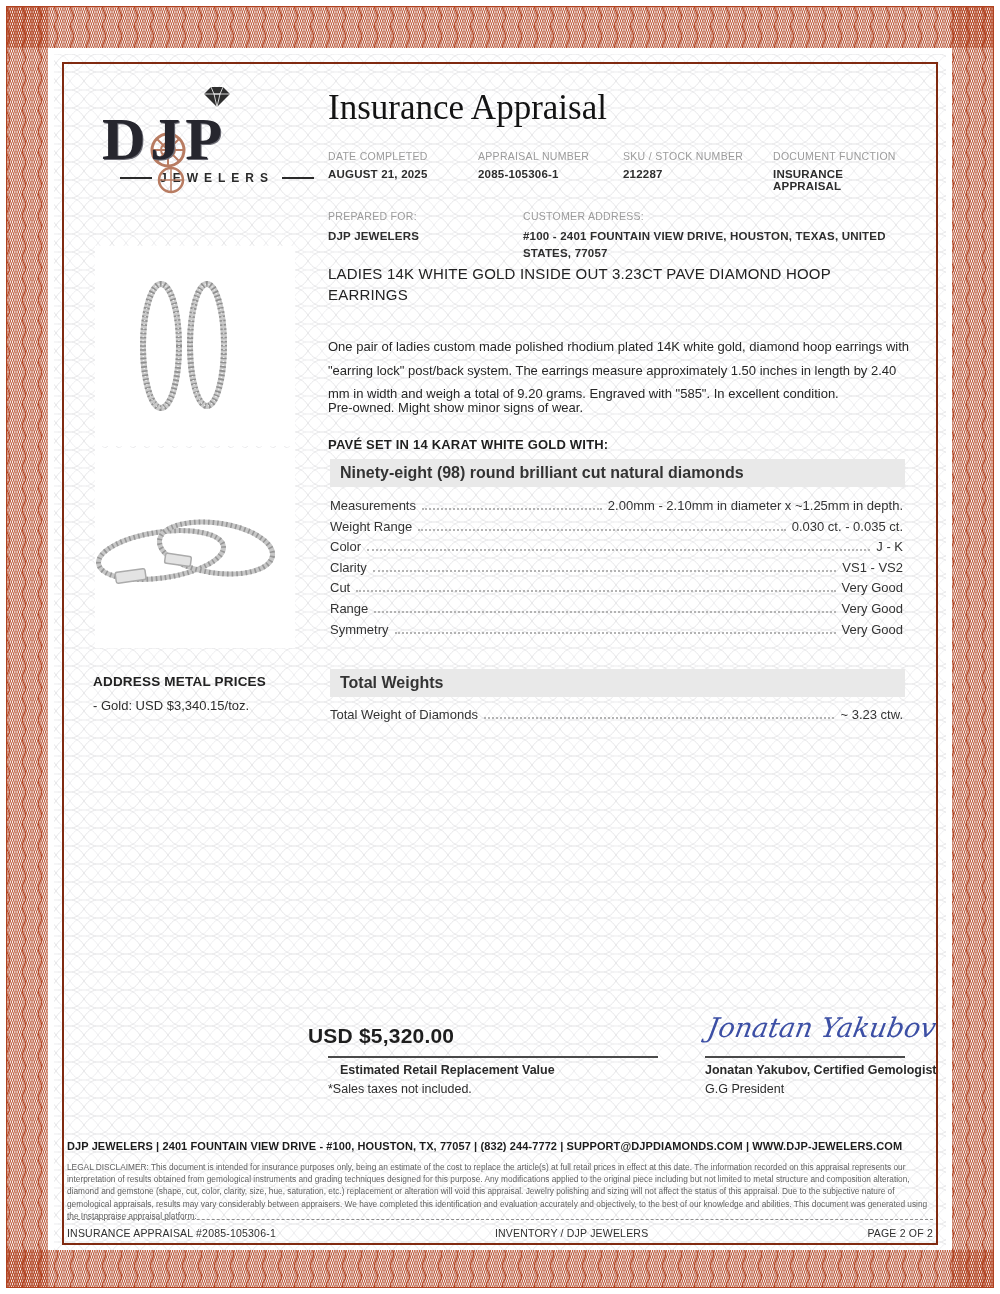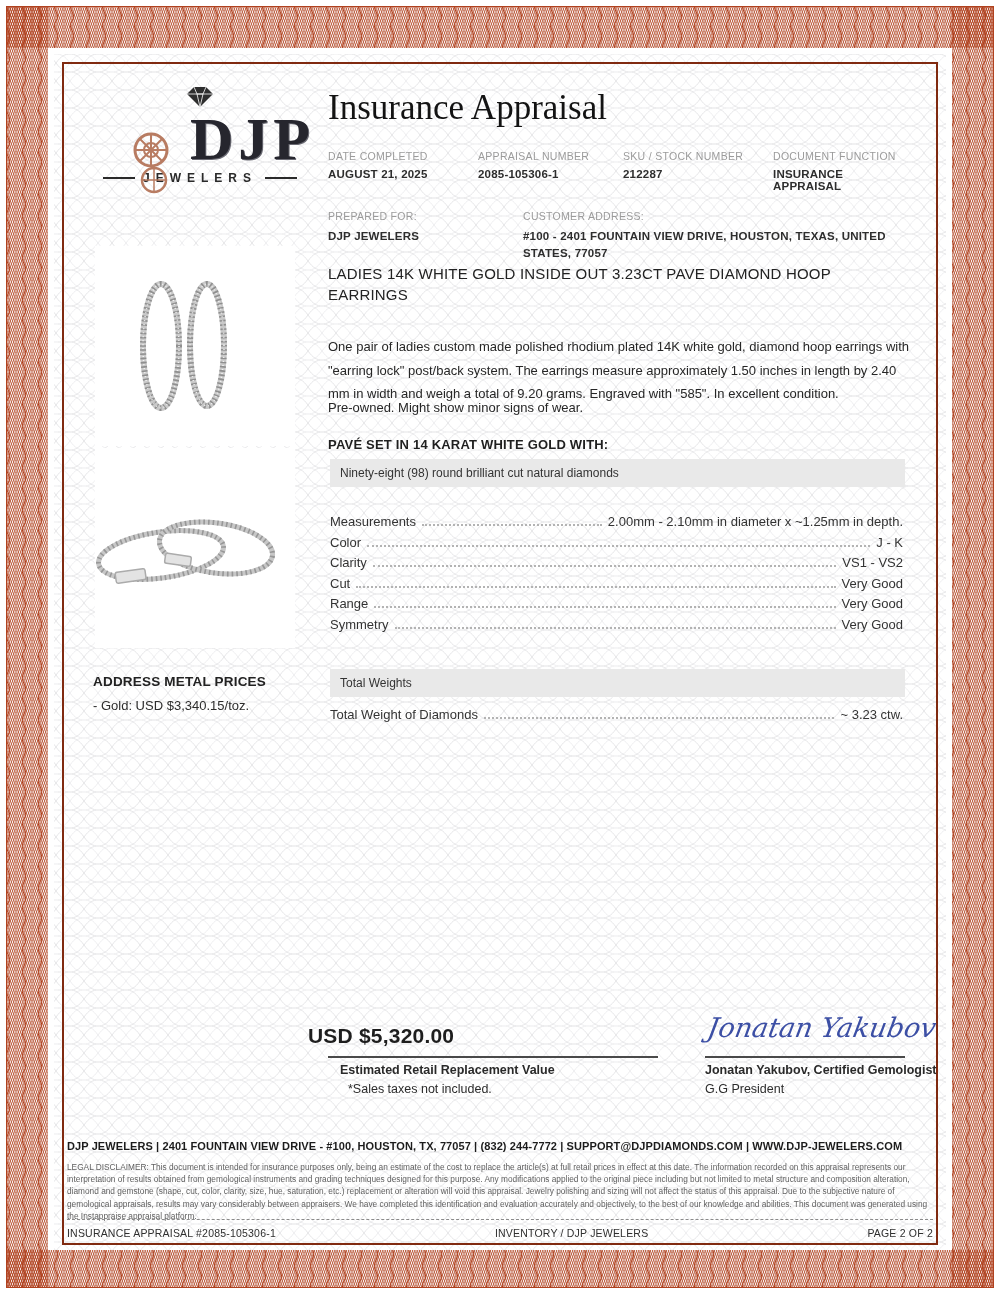--- a/index.html
+++ b/index.html
@@ -10,21 +10,21 @@
   }
   svg.bg { position:absolute; left:0; top:0; z-index:0; }
   .inner-border {
     position:absolute; left:62px; top:62px; width:876px; height:1183px;
     border:2px solid #802a10; z-index:1;
   }
   .content { position:absolute; left:0; top:0; width:1000px; height:1294px; z-index:2; }
   .abs { position:absolute; }
 
   
-  .logo { left:85px; top:86px; width:230px; text-align:right; }
+  .logo { left:102px; top:86px; width:230px; text-align:left; }
   .logo-gears { position:absolute; left:36px; top:36px; opacity:.95; }
   .logo-brand {
     position:relative; font-family:"Liberation Serif", serif; font-weight:bold;
     font-size:60px; line-height:62px; color:#26262e; letter-spacing:5px;
     text-shadow:1px 1px 0 #6b6b74;
   }
   .logo-sub { display:flex; align-items:center; justify-content:center; gap:8px; margin-top:1px; }
   .logo-sub .line { width:32px; height:2px; background:#2a2a2a; }
   .logo-sub .txt { font-size:12px; font-weight:bold; letter-spacing:6px; color:#2a2a2a; }
 
@@ -36,41 +36,41 @@
   .m-value { font-size:11.5px; font-weight:bold; color:#2d2d2d; margin-top:6px; letter-spacing:.2px; }
   .prepared { left:328px; top:210px; width:190px; }
   .customer { left:523px; top:210px; width:392px; }
   .customer .m-value, .prepared .m-value { line-height:17px; }
 
   
   .item-title { left:328px; top:263px; width:585px; font-size:15px; font-weight:normal; color:#222; line-height:21px; letter-spacing:.2px; }
   .item-desc { left:328px; top:335px; width:590px; font-size:13px; color:#262626; line-height:23.5px; }
   .preowned { left:328px; top:400px; font-size:13px; color:#262626; }
   .pave-heading { left:328px; top:437px; font-size:13px; font-weight:bold; color:#1f1f1f; letter-spacing:.2px; }
-  .gray-bar { background:#e9e9e9; height:28px; line-height:28px; padding-left:10px; font-size:12px; color:#333; }
+  .gray-bar { background:#e9e9e9; height:28px; line-height:28px; padding-left:10px; font-size:16px; color:#333;font-weight:bold; }
   .bar1 { left:330px; top:459px; width:575px; }
   .bar2 { left:330px; top:669px; width:575px; }
 
-  .specs { left:330px; top:514px; width:573px; }
+  .specs { left:330px; top:498px; width:573px; }
   .spec-row { display:flex; align-items:flex-end; font-size:13px; color:#333; margin-bottom:5.6px; }
   .spec-label { white-space:nowrap; }
   .spec-value { white-space:nowrap; }
   .leader { flex:1; border-bottom:2px dotted #b3b3b3; margin:0 6px 3px 6px; height:1px; }
 
   .metal { left:93px; top:674px; width:235px; }
   .metal-heading { font-size:13.5px; font-weight:bold; color:#222; letter-spacing:.2px; }
   .metal-gold { font-size:13px; color:#2c2c2c; margin-top:9px; }
 
   .total-row-wrap { left:330px; top:707px; width:573px; }
 
   
   .value-amount { left:308px; top:1024px; font-size:21px; font-weight:bold; color:#1e1e1e; letter-spacing:.2px; }
   .vline1 { left:328px; top:1056px; width:330px; border-top:2px solid #4a4a4a; }
   .value-label { left:340px; top:1063px; font-size:12.5px; font-weight:bold; color:#2a2a2a; }
-  .value-note { left:328px; top:1082px; font-size:12.5px; color:#2c2c2c;margin-left:20px; }
+  .value-note { left:328px; top:1082px; font-size:12.5px; color:#2c2c2c; }
   .sig-script {
     left:708px; top:1012px; width:230px; font-family:"DejaVu Serif", serif; font-style:italic;
     font-size:27px; color:#3c4fa5; transform:skewX(-10deg); white-space:nowrap;
   }
   .vline2 { left:705px; top:1056px; width:200px; border-top:2px solid #4a4a4a; }
   .sig-name { left:705px; top:1063px; font-size:12.5px; font-weight:bold; color:#2a2a2a; }
   .sig-title { left:705px; top:1082px; font-size:12.5px; color:#2c2c2c; }
 
   
   .contact { left:67px; top:1140px; width:866px; font-size:11px; font-weight:bold; color:#1c1c1c; letter-spacing:.1px; }
@@ -203,20 +203,25 @@
     <div class="abs pave-heading">PAVÉ SET IN 14 KARAT WHITE GOLD WITH:</div>
     <div class="abs gray-bar bar1">Ninety-eight (98) round brilliant cut natural diamonds</div>
 
     <div class="abs specs">
       <div class="spec-row">
         <span class="spec-label">Measurements</span>
         <span class="leader"></span>
         <span class="spec-value">2.00mm - 2.10mm in diameter x ~1.25mm in depth.</span>
       </div>
       <div class="spec-row">
+        <span class="spec-label">Weight Range</span>
+        <span class="leader"></span>
+        <span class="spec-value">0.030 ct. - 0.035 ct.</span>
+      </div>
+      <div class="spec-row">
         <span class="spec-label">Color</span>
         <span class="leader"></span>
         <span class="spec-value">J - K</span>
       </div>
       <div class="spec-row">
         <span class="spec-label">Clarity</span>
         <span class="leader"></span>
         <span class="spec-value">VS1 - VS2</span>
       </div>
       <div class="spec-row">

